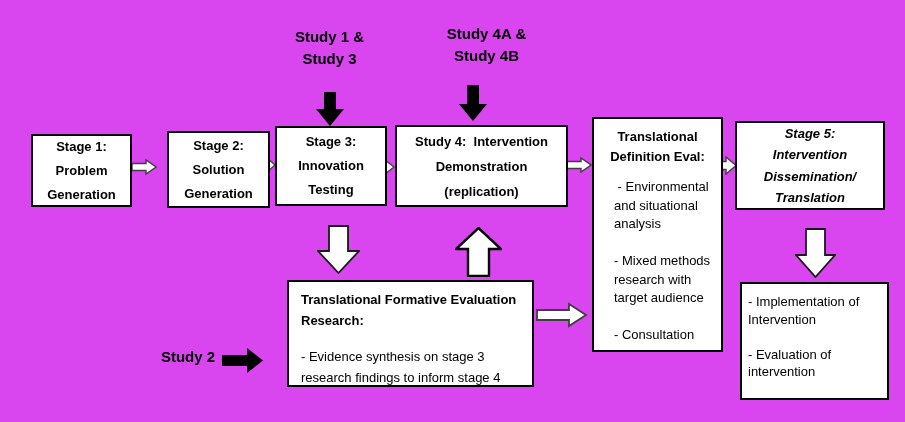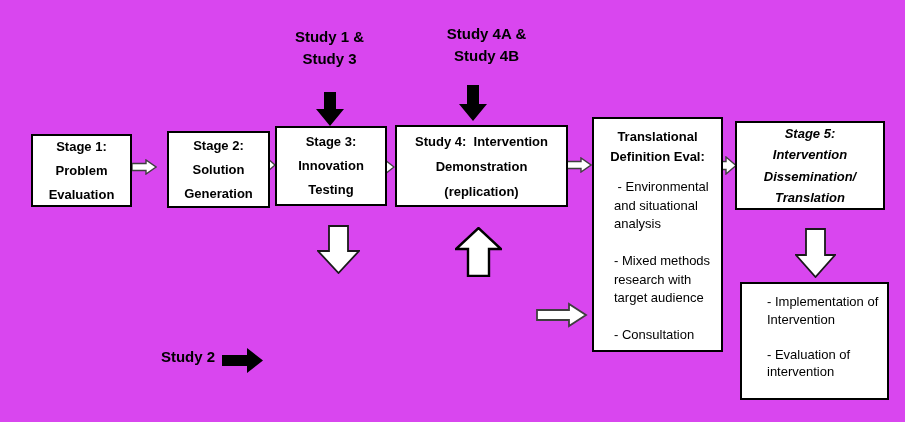--- a/index.html
+++ b/index.html
@@ -65,21 +65,21 @@
   .research-body {
     font-size: 13px;
     line-height: 21px;
     padding-left: 12px;
     margin-top: 15px;
     white-space: pre;
   }
   .impl-body {
     font-size: 13px;
     line-height: 17.5px;
-    padding: 9px 0 0 25px;
+    padding: 9px 0 0 6px;
     white-space: pre;
   }
   svg { display: block; }
 </style>
 </head>
 <body>
 
 <div class="canvas">
 
   <div class="study-label" style="left:282px; top:26px; width:95px;">Study 1 &amp;
@@ -146,21 +146,21 @@
     </svg>
   </div>
   <div class="abs" style="left:713px; top:156px;">
     <svg width="24" height="19" viewBox="0 0 24 19">
       <polygon points="0,5.5 13,5.5 13,1 23,9.5 13,18 13,13.5 0,13.5" fill="#ffffff" stroke="#3f3f3f" stroke-width="1.4"></polygon>
     </svg>
   </div>
 
   <div class="box stage-box pre" style="left:31px; top:134px; width:101px; height:73px;">Stage 1:
 Problem
-Evaluation</div>
+Generation</div>
 
   <div class="box stage-box pre" style="left:167px; top:131px; width:103px; height:77px;">Stage 2:
 Solution
 Generation</div>
 
   <div class="box stage-box pre" style="left:275px; top:126px; width:112px; height:80px;text-align:center;">Stage 3:
 Innovation
 Testing</div>
 
   <div class="box stage-box pre" style="left:395px; top:125px; width:173px; height:82px; line-height:25px;">Study 4:  Intervention
@@ -179,20 +179,26 @@
 target audience
 
 - Consultation</div>
   </div>
 
   <div class="box stage-box pre" style="left:735px; top:121px; width:150px; height:89px; line-height:21.5px;font-style:italic;">Stage 5:
 Intervention
 Dissemination/
 Translation</div>
 
+  <div class="box" style="left:287px; top:280px; width:247px; height:107px;">
+    <div class="research-title">Translational Formative Evaluation
+Research:</div>
+    <div class="research-body">- Evidence synthesis on stage 3
+research findings to inform stage 4</div>
+  </div>
 
   <div class="box" style="left:740px; top:282px; width:149px; height:118px;">
     <div class="impl-body">- Implementation of
 Intervention
 
 - Evaluation of
 intervention</div>
   </div>
 
 </div>

